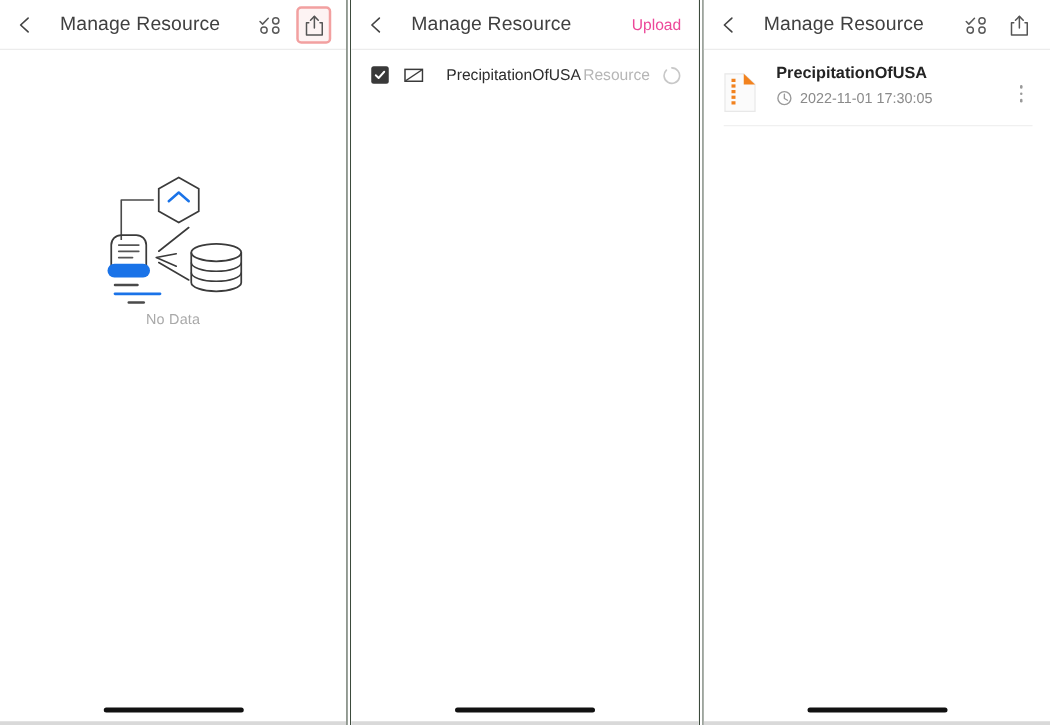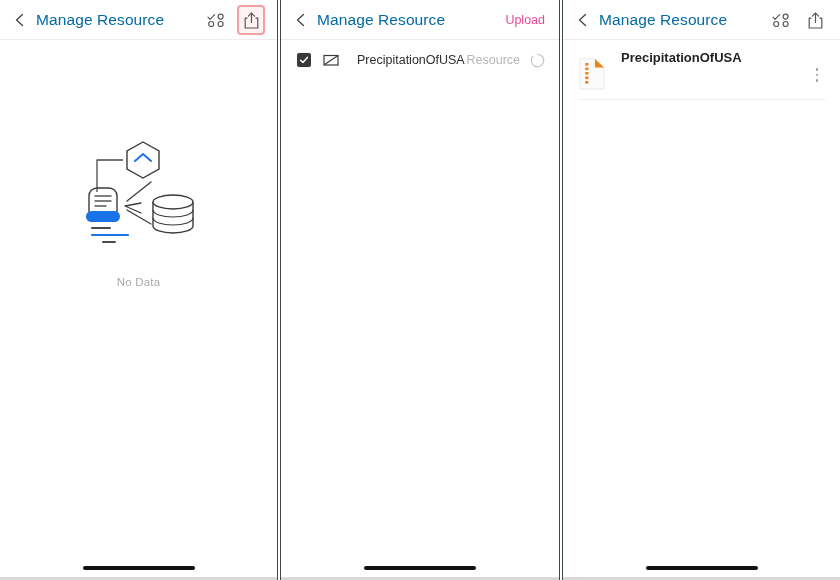--- a/index.html
+++ b/index.html
@@ -66,23 +66,24 @@
     width: 20px;
     height: 20px;
     flex: 0 0 auto;
     display: flex;
     align-items: center;
     justify-content: center;
     margin-right: 6px;
   }
   .hdr-title {
     font-size: 15.5px;
-    color: #0369a1;
+    color: #404040;
     letter-spacing: .1px;
     white-space: nowrap;
+    margin-left: 12px;
   }
   .hdr-spacer { flex: 1 1 auto; }
   .hdr-actions {
     display: flex;
     align-items: center;
     gap: 8px;
   }
   .icon-btn {
     width: 26px;
     height: 26px;
@@ -109,21 +110,20 @@
   .empty-wrap {
     position: absolute;
     left: 0; right: 0;
     top: 140px;
     display: flex;
     flex-direction: column;
     align-items: center;
   }
   .empty-art { width: 112px; height: 110px; }
   .empty-text {
-    margin-top: 26px;
     font-size: 11.5px;
     color: #a9a9a9;
     letter-spacing: .2px;
   }
 
   
   .up-row {
     display: flex;
     align-items: center;
     height: 40px;
@@ -383,20 +383,29 @@
           <path d="M16 1 L25 9.5 H16 Z" fill="#f2821e"></path>
           <rect x="6.2" y="5" width="3.2" height="2.6" fill="#f2821e"></rect>
           <rect x="6.2" y="9.5" width="3.2" height="2.6" fill="#f2821e"></rect>
           <rect x="6.2" y="14" width="3.2" height="2.6" fill="#f2821e"></rect>
           <rect x="6.2" y="18.5" width="3.2" height="2.6" fill="#f2821e"></rect>
           <rect x="6.2" y="23" width="3.2" height="2.6" fill="#f2821e"></rect>
         </svg>
       </div>
       <div class="res-meta">
         <div class="res-title">PrecipitationOfUSA</div>
+        <div class="res-line">
+          <span class="mini-icon">
+            <svg width="13" height="13" viewBox="0 0 13 13">
+              <circle cx="6.5" cy="6.5" r="5.2" fill="none" stroke="#9a9a9a" stroke-width="1.1"></circle>
+              <path d="M6.5 3.4 V6.8 L9 8.2" fill="none" stroke="#9a9a9a" stroke-width="1.1" stroke-linecap="round" stroke-linejoin="round"></path>
+            </svg>
+          </span>
+          <span>2022-11-01 17:30:05</span>
+        </div>
       </div>
       <div class="kebab">
         <i></i>
           <i></i>
           <i></i>
       </div>
     </div>
 
     <div class="home-bar"></div>
     <div class="bottom-edge"></div>

